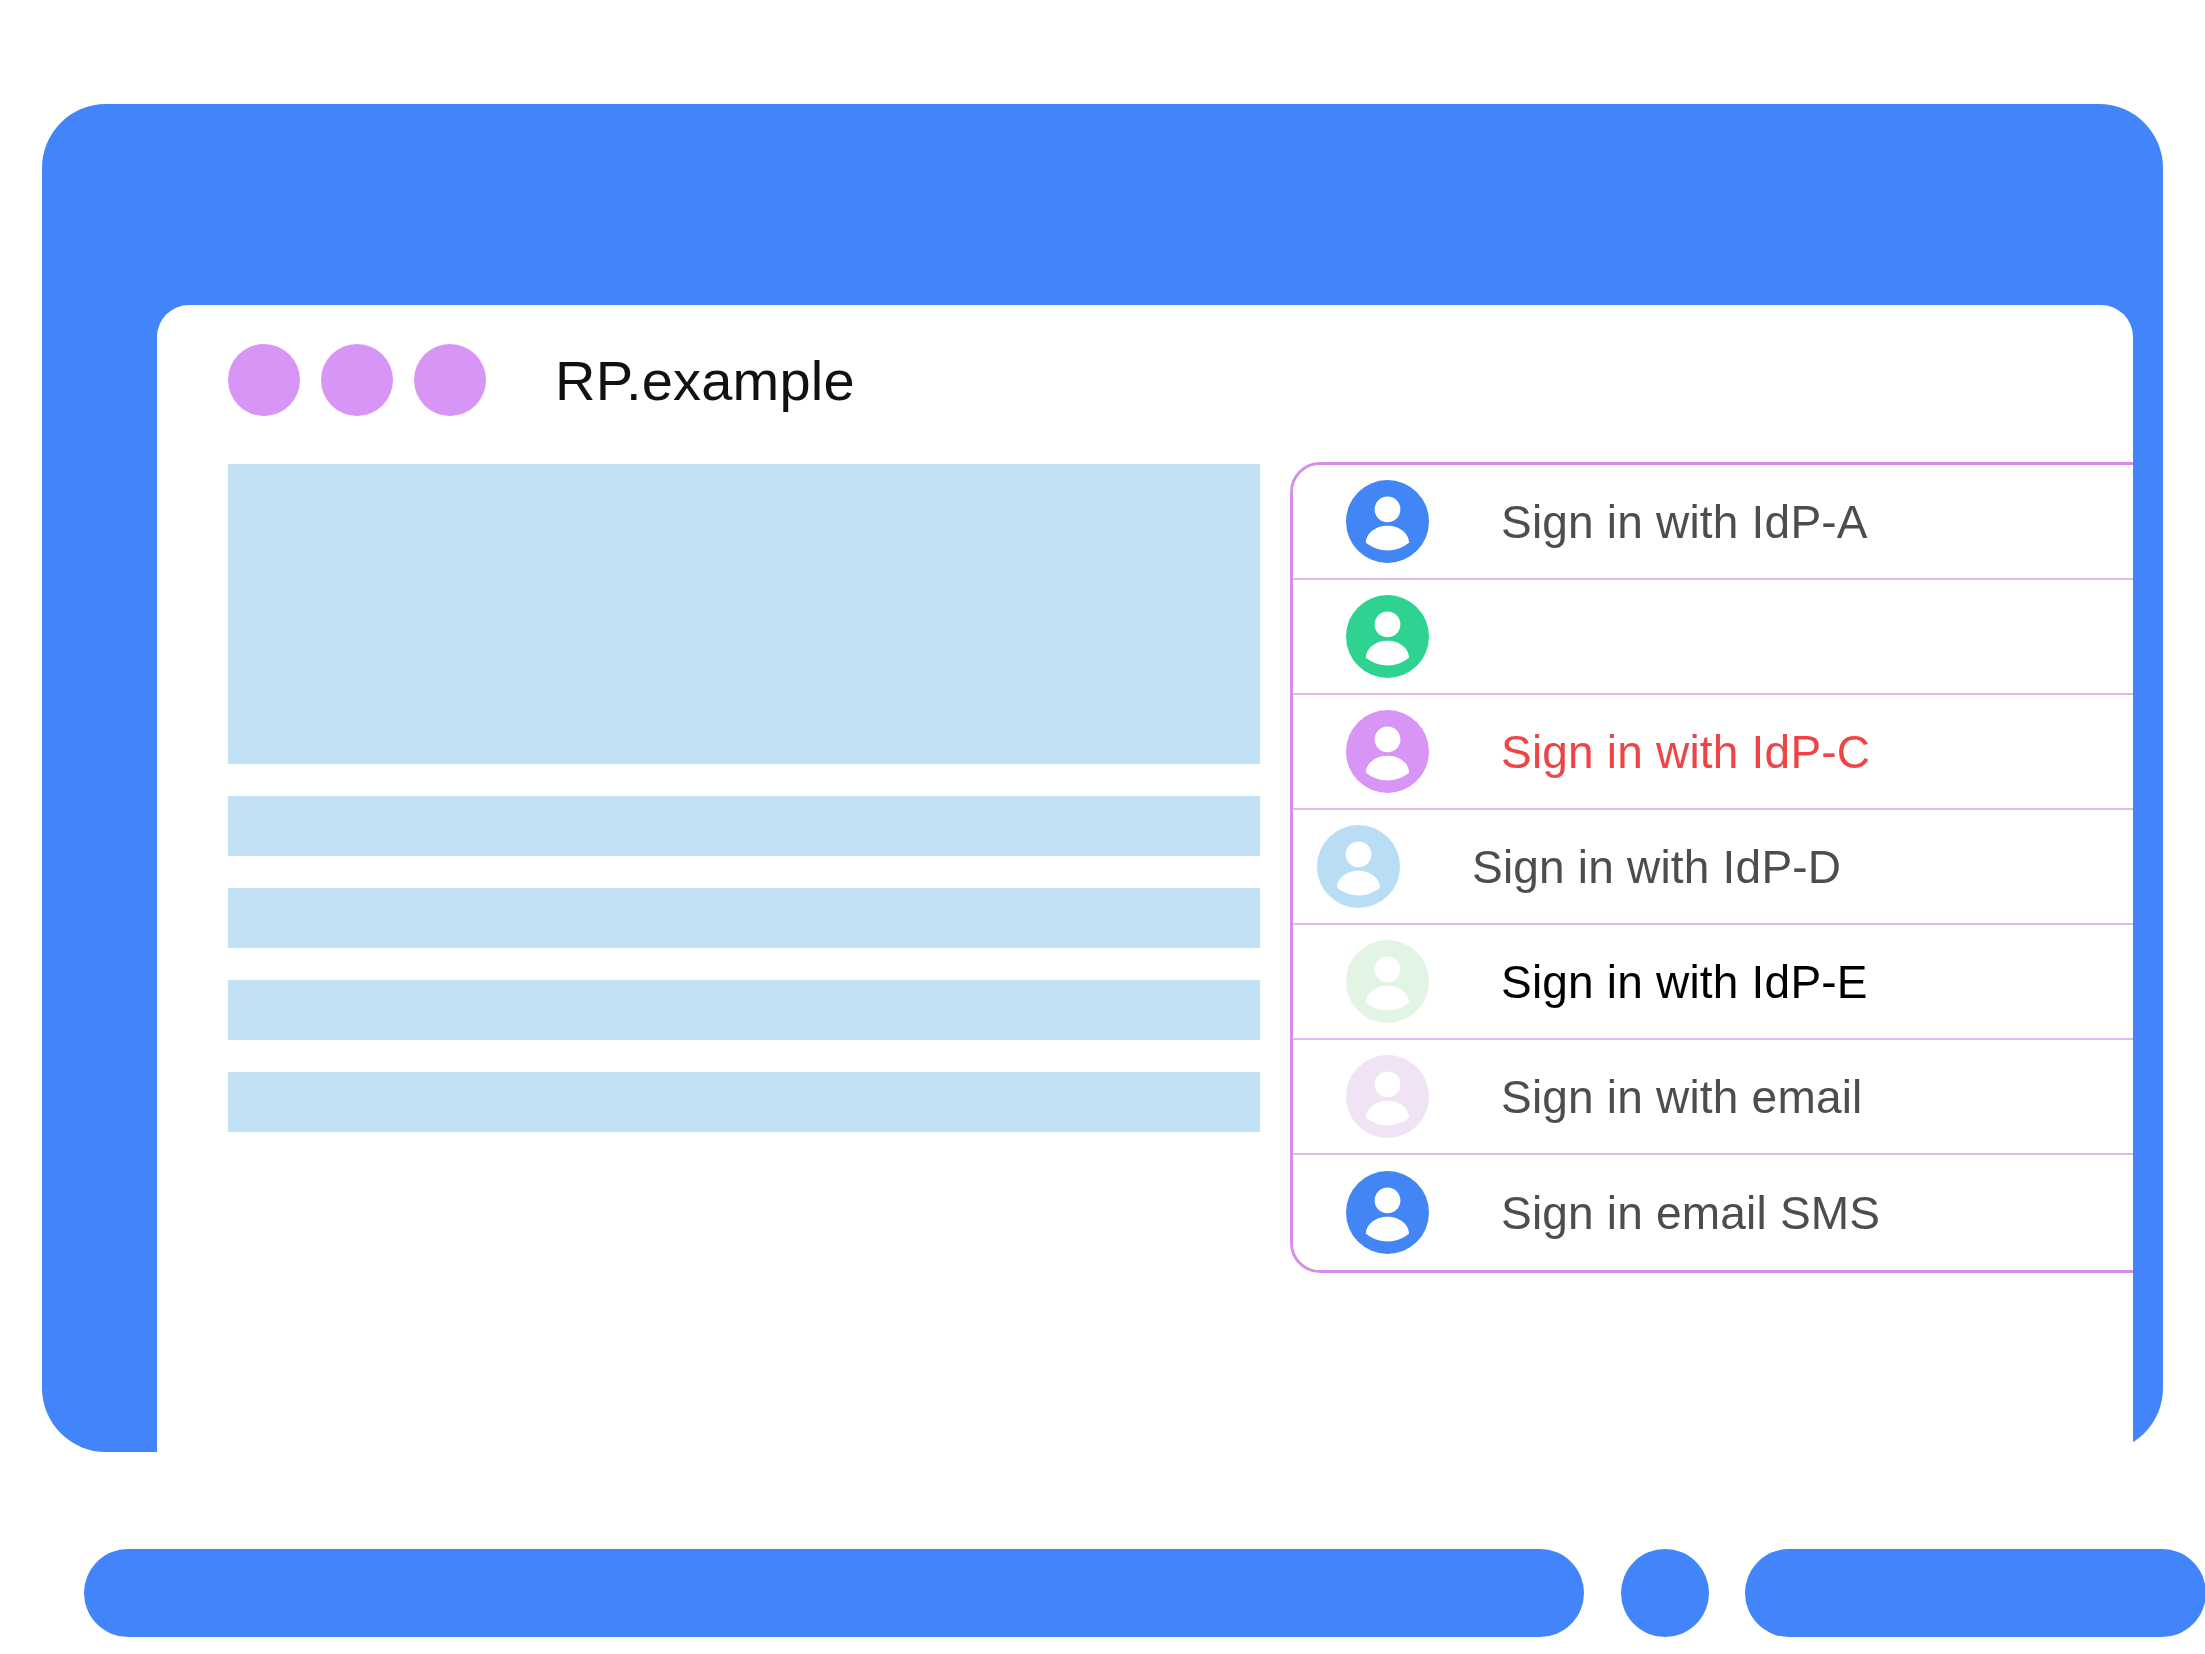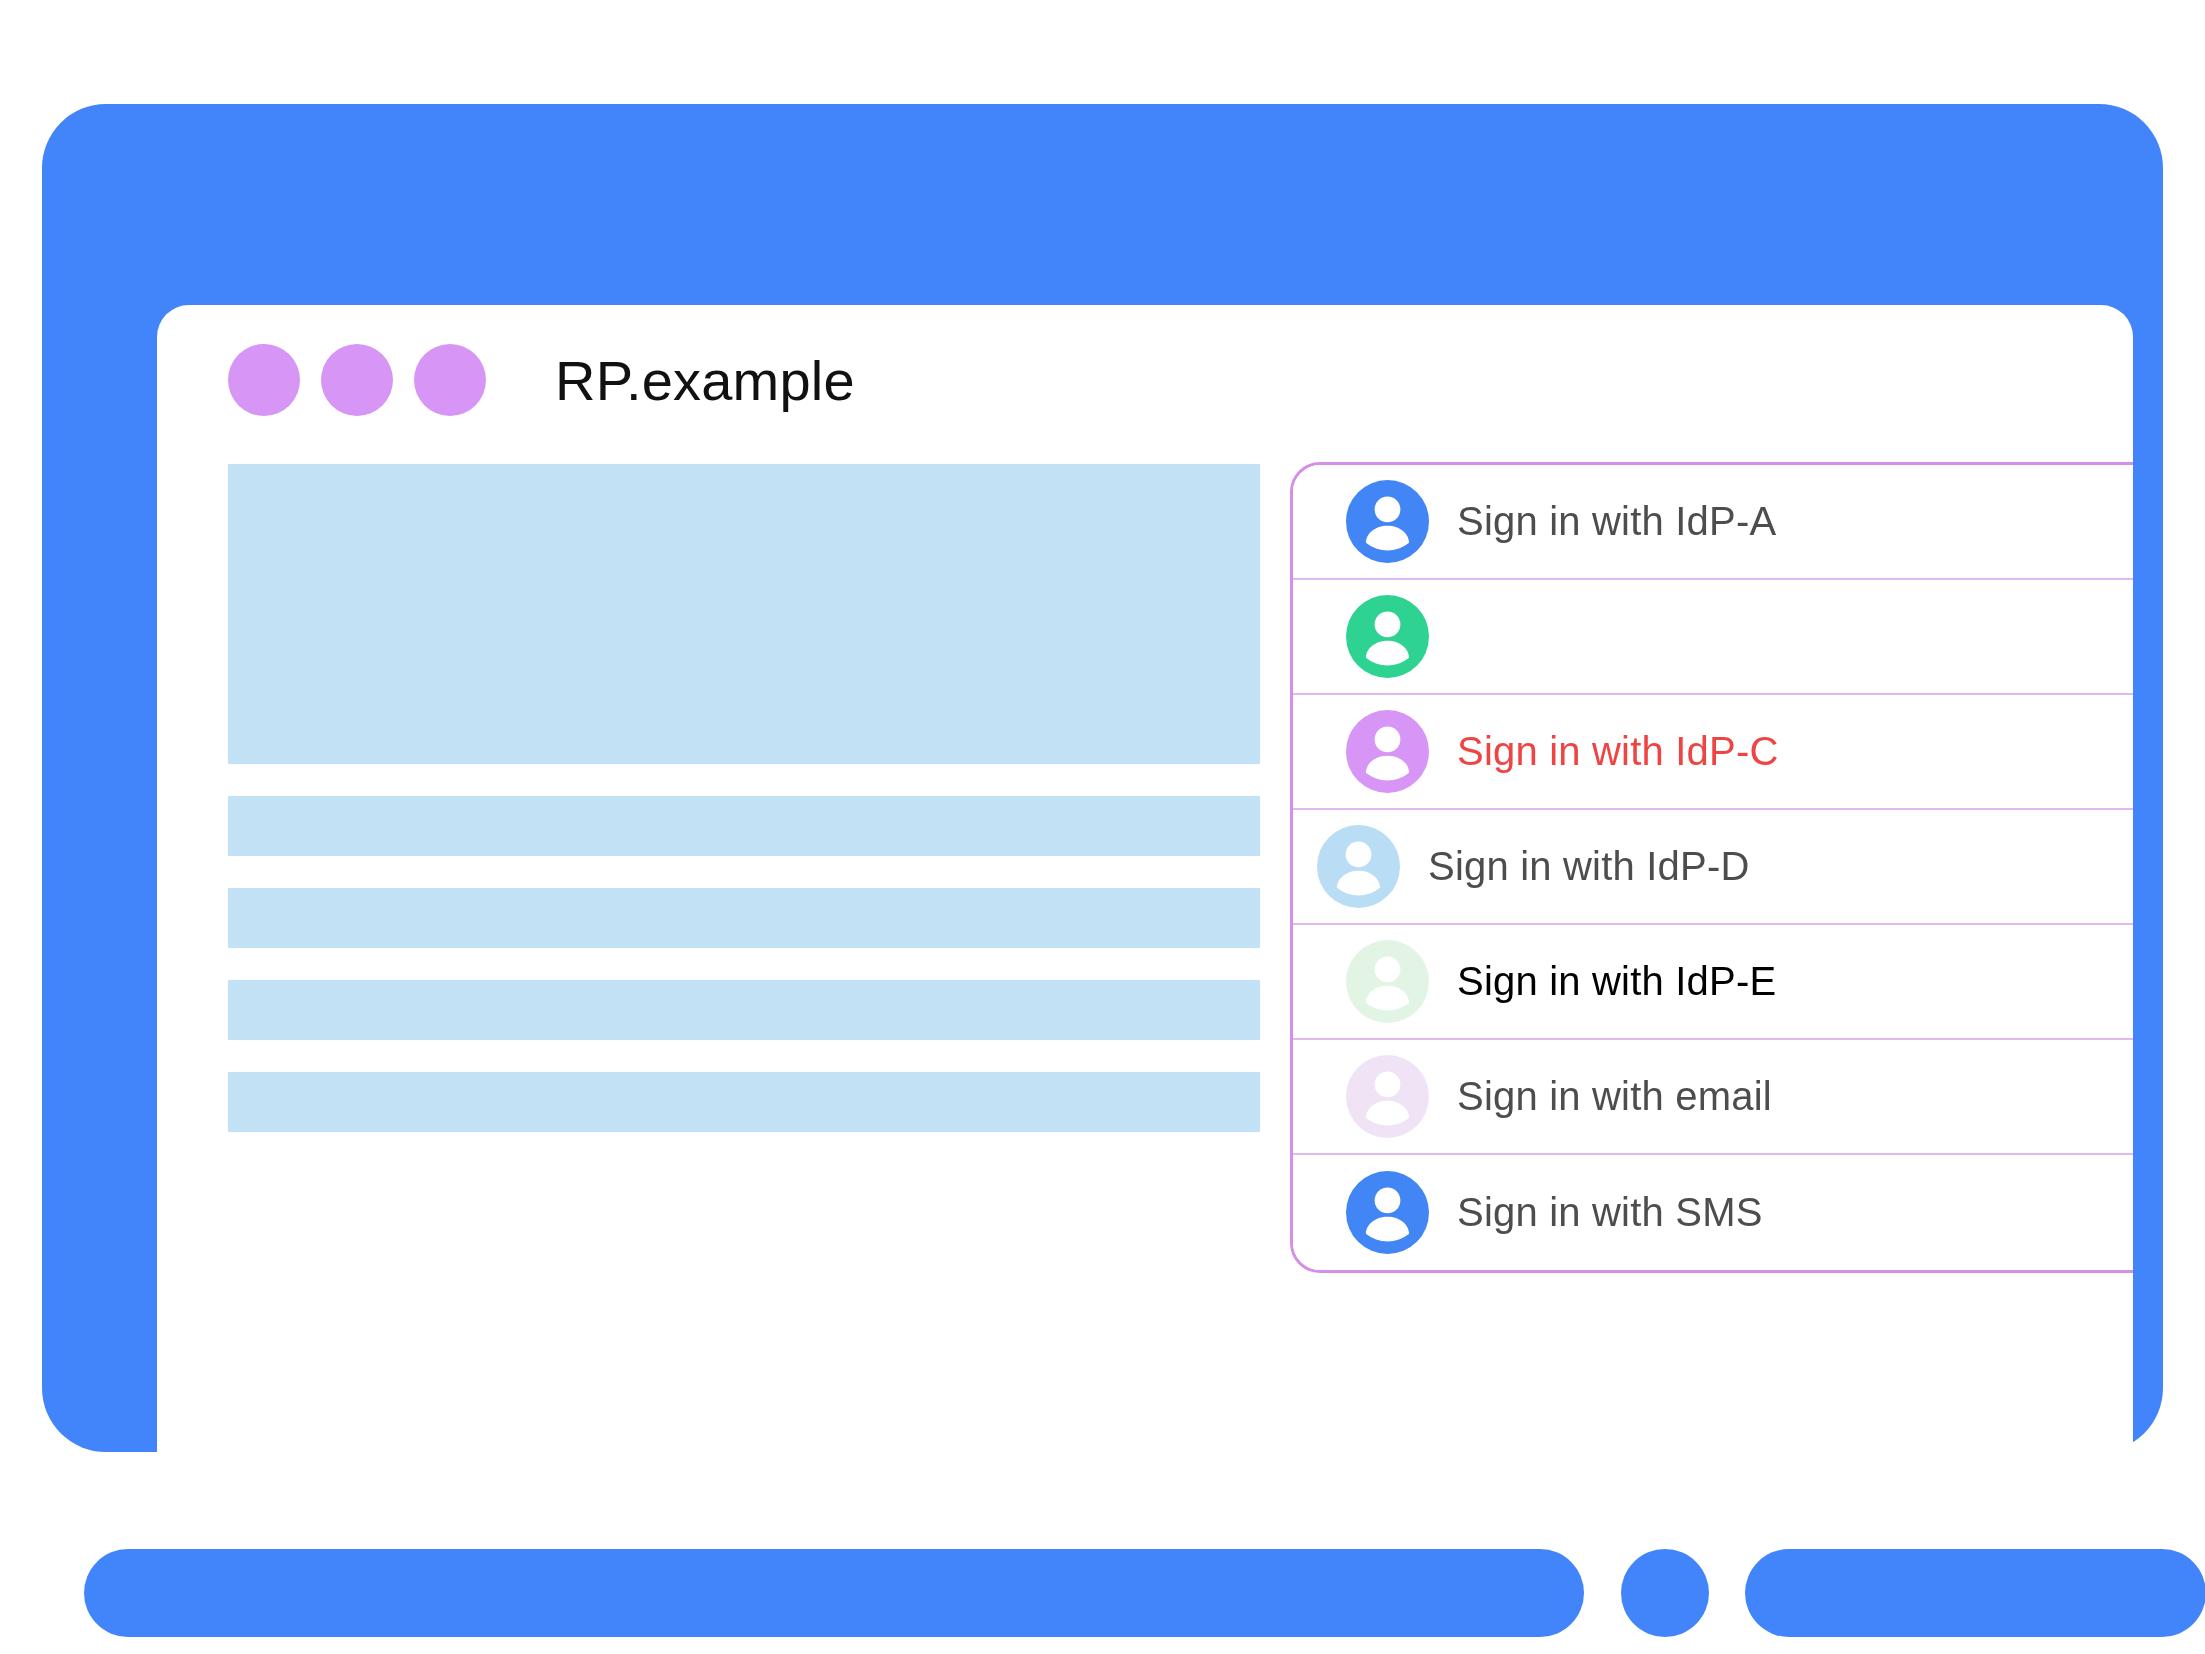--- a/index.html
+++ b/index.html
@@ -134,24 +134,25 @@
 
   .avatar {
     width: 83px;
     height: 83px;
     flex: 0 0 auto;
     margin-right: 28px;
   }
   .avatar svg { display: block; width: 100%; height: 100%; }
 
   .signin-label {
-    font-size: 40px;
+    font-size: 46px;
     color: #4d4d4d;
     white-space: nowrap;
     letter-spacing: 0.2px;
+    margin-left: 44px;
   }
 </style>
 </head>
 <body>
 
 <div id="device-frame">
 
   <div id="device-screen">
 
     <div id="titlebar">
@@ -216,21 +217,21 @@
             </svg>
           </span>
           <span class="signin-label" style="color: rgb(77, 77, 77);">Sign in with email</span>
         </div>
         <div class="signin-row" style="border-bottom-color: rgb(226, 184, 240);">
           <span class="avatar">
             <svg viewBox="0 0 100 100" xmlns="http://www.w3.org/2000/svg">
               <path fill="#4285f4" fill-rule="evenodd" d="M50 0A50 50 0 1 0 50 100A50 50 0 1 0 50 0ZM50 20A15.5 15.5 0 1 1 50 51A15.5 15.5 0 1 1 50 20ZM50 55c14.5 0 26 9.2 26 20.6A41 41 0 0 1 24 75.6C24 64.2 35.5 55 50 55Z"></path>
             </svg>
           </span>
-          <span class="signin-label" style="color: rgb(77, 77, 77);">Sign in with SMS</span>
+          <span class="signin-label" style="color: rgb(77, 77, 77);">Sign in email SMS</span>
         </div>
       </div>
 
   </div>
 
   <div id="bezel-bar-left"></div>
   <div id="bezel-home-button"></div>
   <div id="bezel-bar-right"></div>
 
 </div>

